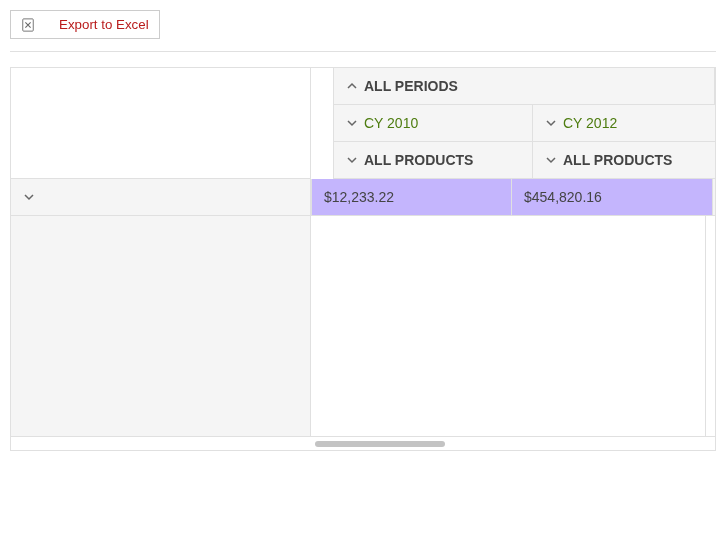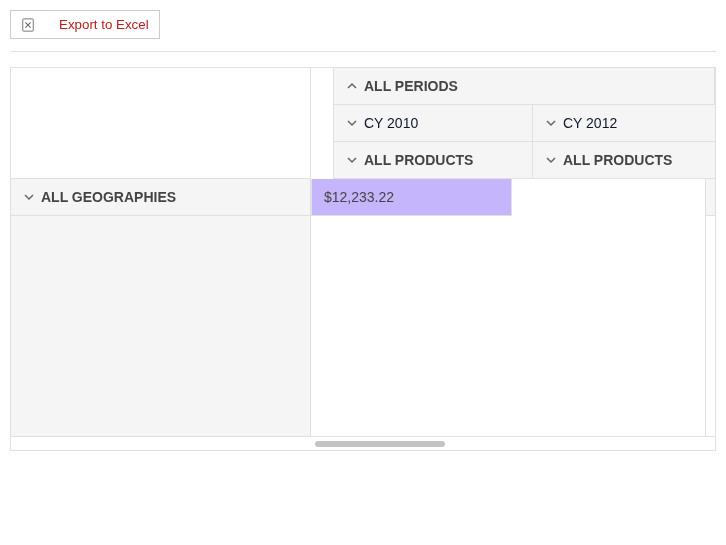--- a/index.html
+++ b/index.html
@@ -51,21 +51,21 @@
       display: flex;
       align-items: center;
       gap: 6px;
       height: 37px;
     }
     .header-cell.bold {
       font-weight: bold;
       color: #444;
     }
     .header-cell.normal {
-      color: #0f172a;
+      color: #4d7c0f;
     }
     .data-cell {
       padding: 10px 12px;
       border-right: 1px solid #e0e0e0;
       border-bottom: 1px solid #e0e0e0;
       background: #c4b5fd;
       color: #444;
       height: 37px;
     }
     .chevron {
@@ -232,27 +232,29 @@
   </div>
 
   <div class="data-rows">
     <div class="row-header-area">
       <div class="header-cell bold" style="background:#f5f5f5;">
         <span class="chevron">
           <svg viewBox="0 0 12 12" width="12" height="12">
               <path d="M2 4 L6 8 L10 4" fill="none" stroke="#666" stroke-width="1.5"></path>
             </svg>
         </span>
-        <span>ALL GEOGRAPHIES</span>
       </div>
     </div>
     <div style="flex:1; display:flex; border-left: 1px solid #e0e0e0;">
       <div class="cy-col">
         <div class="data-cell">$12,233.22</div>
       </div>
+      <div class="cy-col" style="border-left:none;">
+        <div class="data-cell" style="border-right:none;">$454,820.16</div>
+      </div>
     </div>
     <div style="width:10px; background:#f5f5f5; border-left:1px solid #e0e0e0; border-bottom:1px solid #e0e0e0;"></div>
   </div>
 
   <div class="body-area">
     <div class="body-row-headers">
       <div class="body-row-headers-inner"></div>
     </div>
     <div class="body-data"></div>
     <div style="width:10px; background:#fff; border-left:1px solid #e0e0e0;"></div>

